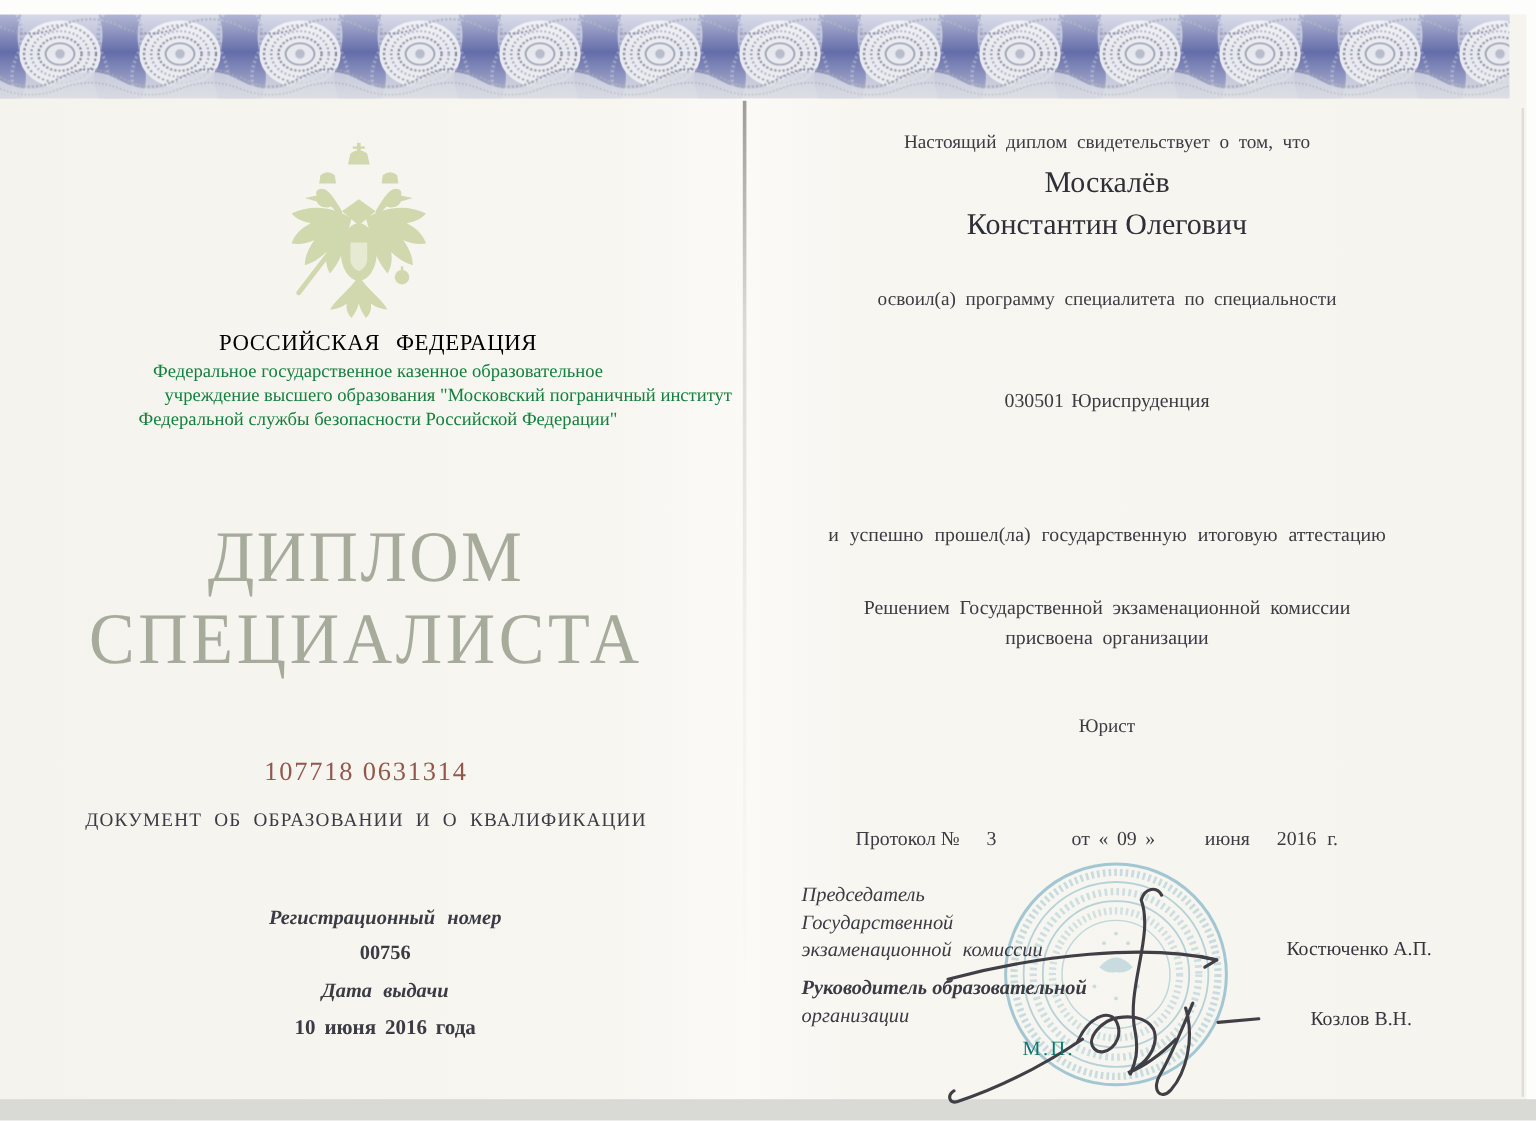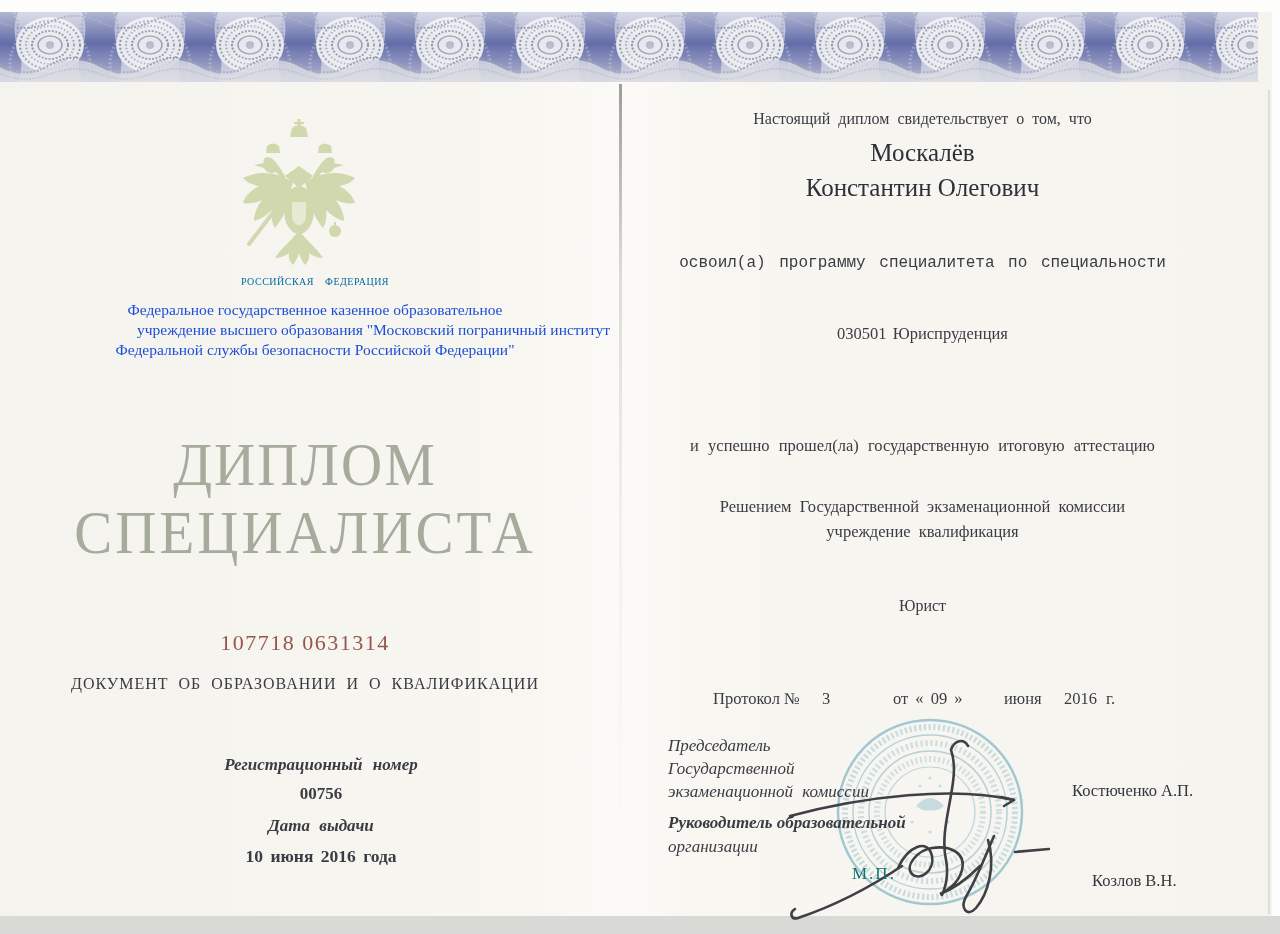--- a/index.html
+++ b/index.html
@@ -8,22 +8,22 @@
   .paper{position:absolute;left:0;top:12px;width:1272px;height:906px;
          background:linear-gradient(90deg,#f4f3ee 0%,#f7f6f1 40%,#fbfaf6 49%,#f7f6f1 56%,#f5f4ee 100%);}
   .guilloche{position:absolute;left:0;top:12px;width:1258px;height:70px;}
   .fold{position:absolute;left:619px;top:84px;width:3px;height:760px;
         background:linear-gradient(180deg,rgba(80,80,82,.55),rgba(110,110,112,.22) 25%,rgba(140,140,140,.08) 60%,rgba(140,140,140,0));}
   .edge-right{position:absolute;left:1268px;top:90px;width:2px;height:824px;background:#c9c9c2;opacity:.55;}
   .strip-bottom{position:absolute;left:0;top:916px;width:1280px;height:18px;background:#d9d9d6;}
   .t{position:absolute;color:#3b3b43;text-align:center;}
   .nw{white-space:nowrap;}
   .lbl{position:absolute;color:#3b3b43;font-style:italic;white-space:nowrap;text-align:left;}
-  .country{left:35px;top:276px;width:560px;font-size:10px;letter-spacing:.5px;word-spacing:8px;color:#0369a1;}
-  .inst{left:20px;width:590px;font-size:15.5px;color:#1d4ed8;}
+  .country{left:35px;top:276px;width:560px;font-size:19px;letter-spacing:.5px;word-spacing:8px;color:#000000;}
+  .inst{left:20px;width:590px;font-size:15.5px;color:#15803d;}
   .big{left:40px;width:530px;font-size:57px;color:#a6ab9c;letter-spacing:2px;
        transform:scaleY(1.06);font-weight:400;}
   .serial{left:40px;top:630px;width:530px;font-family:Liberation Serif, serif;
           font-size:22px;letter-spacing:1.5px;color:#93584c;font-weight:500;}
   .dockind{left:40px;top:675px;width:530px;font-size:16px;letter-spacing:1px;word-spacing:5px;}
   .lleft{left:56px;width:530px;font-weight:bold;}
   .r{left:650px;width:545px;}
   .names{font-size:25px;color:#2f2f38;}
   .body16{font-size:16px;word-spacing:4px;}
   .body165{font-size:16.5px;word-spacing:5px;}
@@ -109,25 +109,25 @@
   <div class="t dockind nw">ДОКУМЕНТ ОБ ОБРАЗОВАНИИ И О КВАЛИФИКАЦИИ</div>
 
   <div class="t lleft" style="top:755px;font-style:italic;font-size:17px;word-spacing:6px;">Регистрационный номер</div>
   <div class="t lleft" style="top:784px;font-size:17px;">00756</div>
   <div class="t lleft" style="top:816px;font-style:italic;font-size:17px;word-spacing:5px;">Дата выдачи</div>
   <div class="t lleft" style="top:846px;font-size:17.5px;word-spacing:3px;">10 июня 2016 года</div>
 
   <div class="t r body16" style="top:110px;">Настоящий диплом свидетельствует о том, что</div>
   <div class="t r names" style="top:139px;">Москалёв</div>
   <div class="t r names" style="top:174px;">Константин Олегович</div>
-  <div class="t r body16" style="top:254px;font-family:Liberation Mono, monospace;">освоил(а) программу специалитета по специальности</div>
+  <div class="t r body16" style="top:241px;">освоил(а) программу специалитета по специальности</div>
   <div class="t r" style="top:324px;font-size:16.5px;word-spacing:2px;">030501 Юриспруденция</div>
   <div class="t r body165" style="top:436px;">и успешно прошел(ла) государственную итоговую аттестацию</div>
   <div class="t r" style="top:497px;font-size:16.5px;word-spacing:4px;">Решением Государственной экзаменационной комиссии</div>
-  <div class="t r" style="top:522px;font-size:16.5px;word-spacing:4px;">учреждение квалификация</div>
+  <div class="t r" style="top:522px;font-size:16.5px;word-spacing:4px;">присвоена организации</div>
   <div class="t r body16" style="top:597px;">Юрист</div>
 
   <span class="pt" style="left:713px;top:689px;">Протокол №</span>
   <span class="pt" style="left:822px;top:689px;">3</span>
   <span class="pt" style="left:893px;top:689px;word-spacing:3px;">от « 09 »</span>
   <span class="pt" style="left:1004px;top:689px;">июня</span>
   <span class="pt" style="left:1064px;top:689px;">2016</span>
   <span class="pt" style="left:1106px;top:689px;">г.</span>
 
   <div style="position:absolute;left:832px;top:714px;width:196px;height:196px;opacity:.8;">
@@ -153,21 +153,21 @@
     </svg>
   </div>
 
   <div class="lbl" style="left:668px;top:736px;font-size:17px;">Председатель</div>
   <div class="lbl" style="left:668px;top:759px;font-size:17px;">Государственной</div>
   <div class="lbl" style="left:668px;top:782px;font-size:17px;word-spacing:5px;">экзаменационной комиссии</div>
   <div class="lbl" style="left:668px;top:813px;font-size:17px;font-weight:bold;">Руководитель образовательной</div>
   <div class="lbl" style="left:668px;top:837px;font-size:17px;">организации</div>
 
   <div class="sig-name" style="left:1072px;top:781px;">Костюченко А.П.</div>
-  <div class="sig-name" style="left:1092px;top:839px;margin-top:32px;">Козлов В.Н.</div>
+  <div class="sig-name" style="left:1092px;top:839px;">Козлов В.Н.</div>
 
   <div style="position:absolute;left:770px;top:728px;width:330px;height:200px;">
     <svg width="330" height="200" viewBox="0 0 330 200">
       <g fill="none" stroke="#3f3f45" stroke-width="2.6" stroke-linecap="round">
         <path d="M20,88 C95,68 185,58 244,72"></path>
         <path d="M244,72 l-13,-3 m13,3 l-10,6"></path>
         <path d="M181,22 C184,12 194,10 198,18 M181,22 C192,52 168,96 176,132 C179,148 176,158 172,167"></path>
         <path d="M128,140 c10,-22 30,-30 34,-12 c3,14 -12,26 -20,18 c-8,-8 6,-24 20,-26 c20,-3 34,6 30,22 c-3,12 -14,20 -22,24 c16,-6 28,-16 40,-28"></path>
         <path d="M218,112 c8,26 0,54 -12,68 c-9,10 -17,0 -9,-13 c9,-15 19,-40 27,-59"></path>
         <path d="M132,138 C90,166 52,182 28,190 c-7,2 -9,-5 -3,-9"></path>

